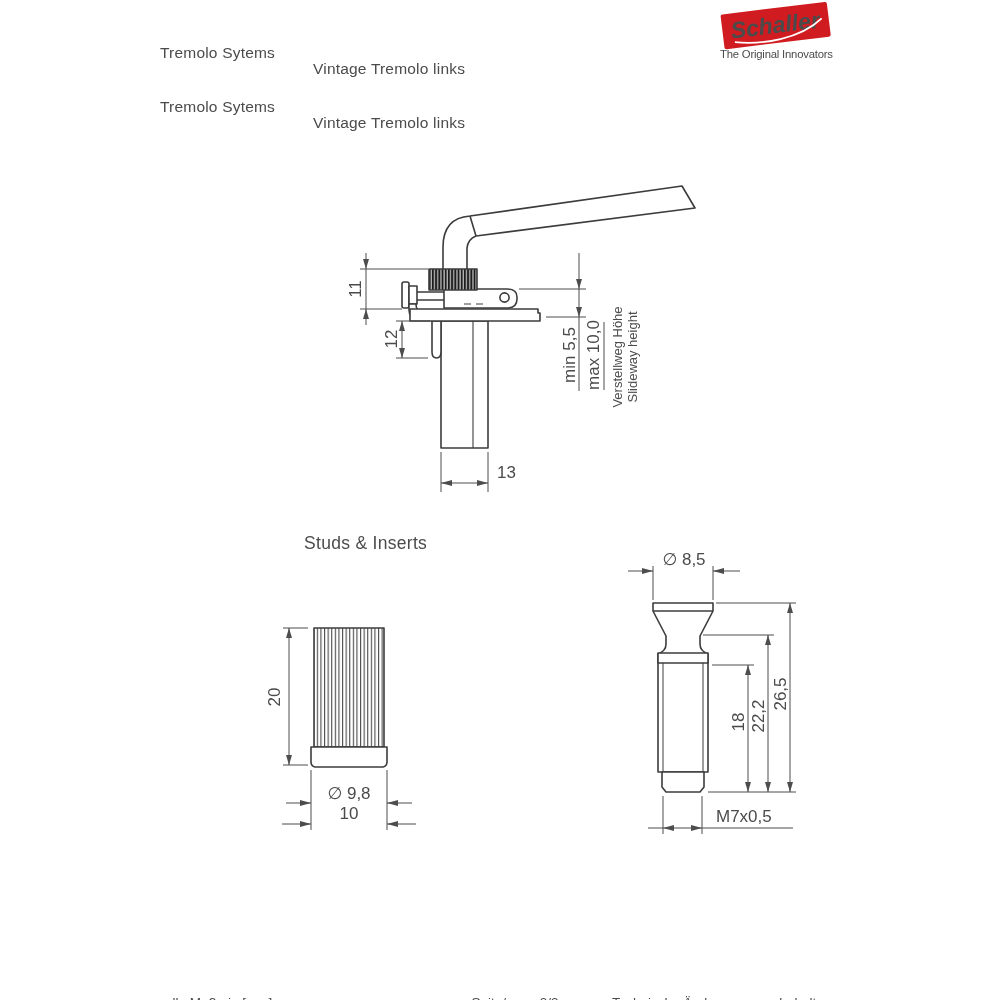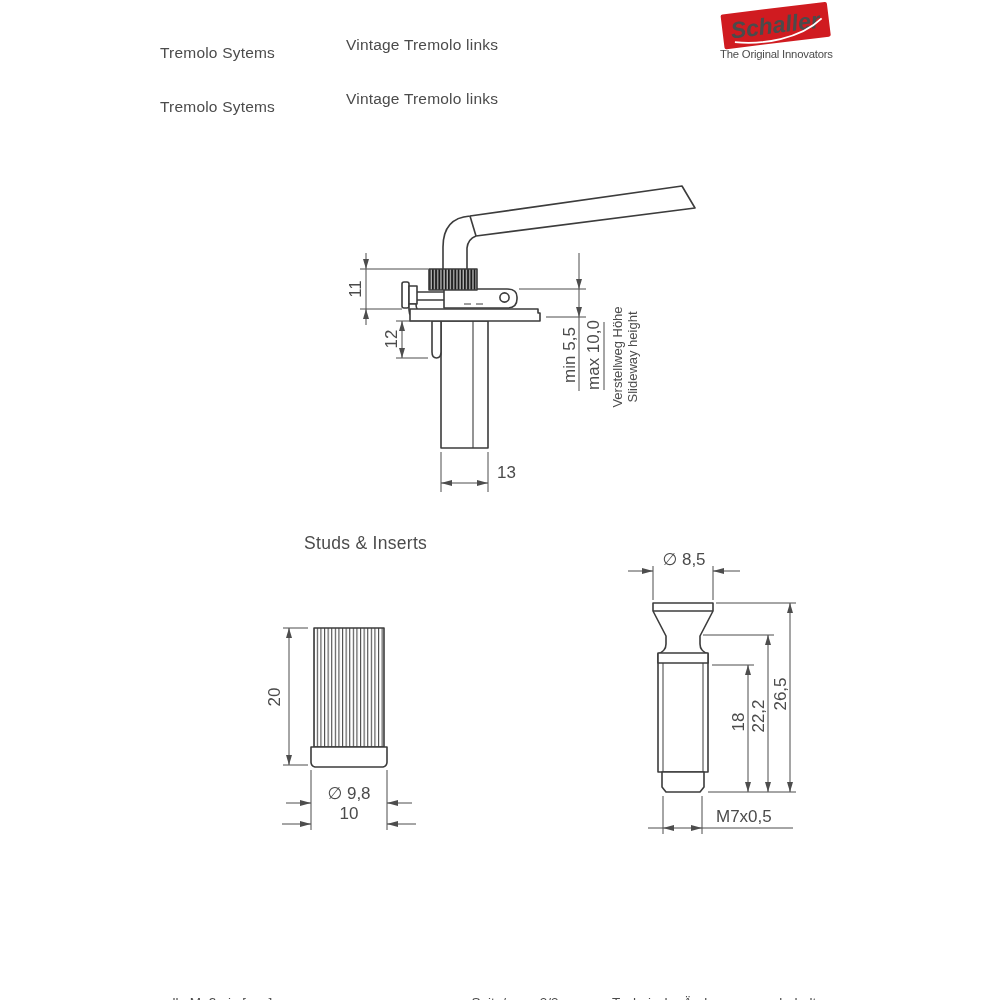--- a/index.html
+++ b/index.html
@@ -16,21 +16,21 @@
 </style>
 </head>
 <body>
 
 <div id="page">
 
   <div class="abs hdr" style="left:160px;top:8px;text-align:center;">
     <div>Tremolo Sytems</div>
     <div>Tremolo Sytems</div>
   </div>
-  <div class="abs hdr" style="left:313px;top:0;margin-left:33px;">
+  <div class="abs hdr" style="left:313px;top:24px;">
     <div>Vintage Tremolo links</div>
     <div>Vintage Tremolo links</div>
   </div>
 
   <div class="abs" style="left:712px;top:0px;">
     <svg width="130" height="64" viewBox="0 0 130 64">
       <g transform="rotate(-7 64 24)">
         <rect x="10" y="8" width="107" height="35" rx="2" fill="#d01b20"></rect>
         <text x="63" y="33" text-anchor="middle" font-family="DejaVu Serif, serif" font-style="italic" font-weight="bold" font-size="23" fill="#ffffff">Schaller</text>
         <path d="M 21,37 C 48,43 86,42 110,24" stroke="#ffffff" stroke-width="1.8" fill="none"></path>

